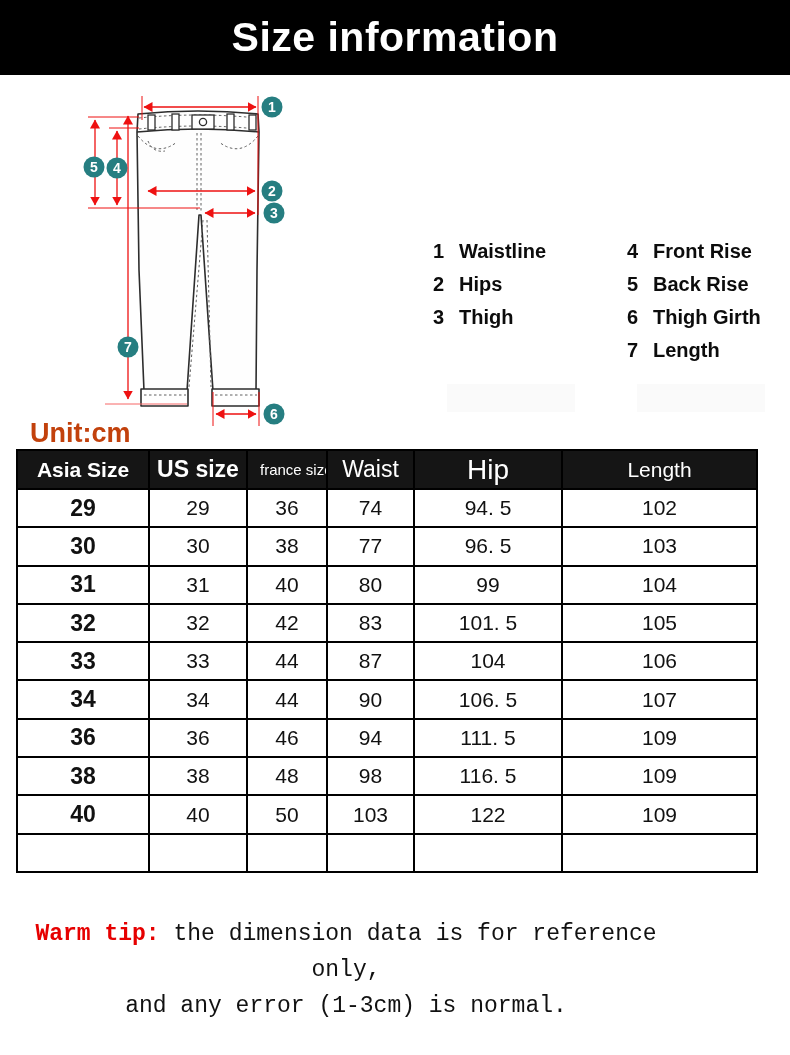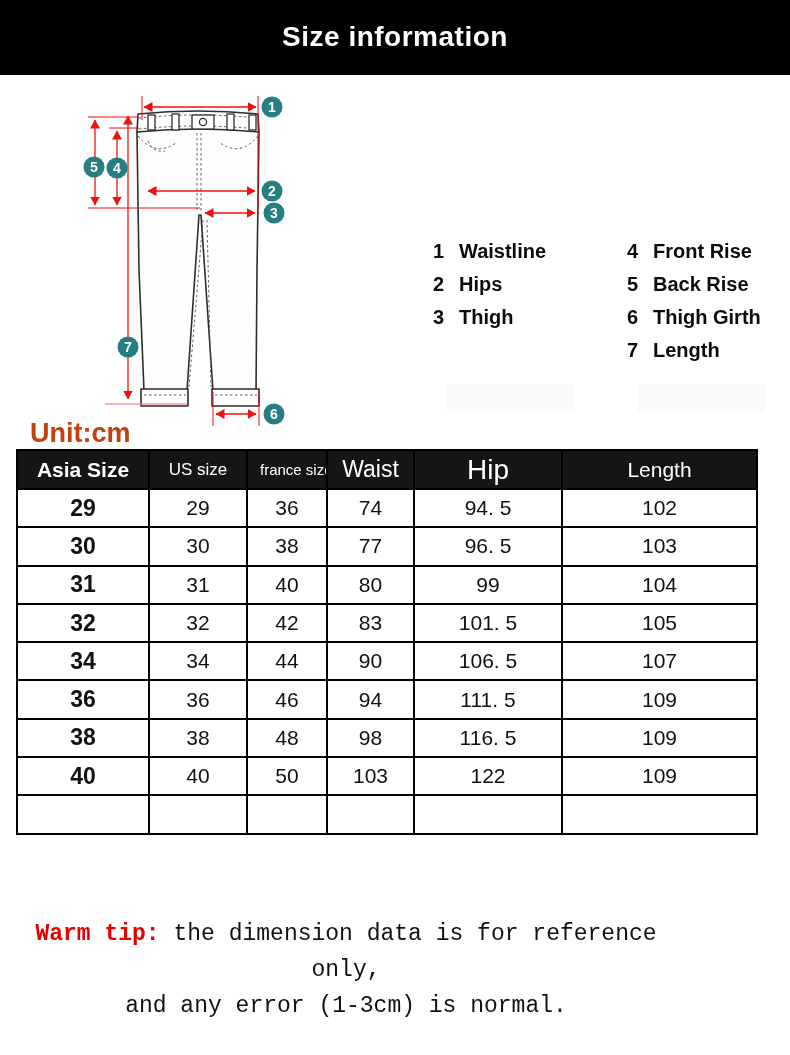--- a/index.html
+++ b/index.html
@@ -1,21 +1,21 @@
 <!DOCTYPE html>
 <html><head>
 <meta charset="utf-8">
 <style>
   html,body{margin:0;padding:0;background:#fff;}
   .page{position:relative;width:790px;height:1055px;background:#ffffff;
         font-family:"Liberation Sans",sans-serif;overflow:hidden;}
 
   
   .banner{position:absolute;left:0;top:0;width:790px;height:75px;background:#000;}
-  .banner h1{margin:0;color:#fff;font-size:28px;font-weight:bold;text-align:center;
+  .banner h1{margin:0;color:#fff;font-size:41px;font-weight:bold;text-align:center;
              line-height:74px;letter-spacing:.5px;}
 
   
   .diagram{position:absolute;left:60px;top:80px;}
 
   
   .legend-col{position:absolute;display:flex;flex-direction:column;gap:12px;}
   .legend-col.c1{left:433px;top:241px;}
   .legend-col.c2{left:627px;top:241px;}
   .legend-item{display:flex;gap:13px;font-size:20px;font-weight:700;color:#0c0c0c;line-height:21px;}
@@ -28,21 +28,21 @@
 
   
   .unit{position:absolute;left:30px;top:418px;font-size:27px;font-weight:600;color:#c2410c;}
 
   
   .size-table{position:absolute;left:16px;top:449px;width:740px;border-collapse:collapse;
               table-layout:fixed;text-align:center;color:#111;}
   .size-table th,.size-table td{border:2px solid #000;padding:0;overflow:hidden;white-space:nowrap;}
   .size-table thead th{background:#151515;color:#fff;height:37px;font-weight:400;border-color:#000;}
   .size-table thead th:nth-child(1){font-weight:bold;font-size:21px;}
-  .size-table thead th:nth-child(2){font-size:17px;}
+  .size-table thead th:nth-child(2){font-size:23px;font-weight:bold;}
   .size-table thead th:nth-child(3){font-size:15px;padding-left:12px;}
   .size-table thead th:nth-child(4){font-size:23px;}
   .size-table thead th:nth-child(5){font-size:28px;}
   .size-table thead th:nth-child(6){font-size:21px;}
   .size-table tbody td{height:36.3px;font-size:21px;margin-left:44px;}
   .size-table tbody td:first-child{font-weight:bold;font-size:23px;}
 
   
   .warm-tip{position:absolute;left:0;top:916px;width:692px;text-align:center;
             font-family:"Liberation Mono",monospace;font-size:23px;color:#111;line-height:36px;}
@@ -215,20 +215,28 @@
         </tr>
         <tr>
           <td>32</td>
           <td>32</td>
           <td>42</td>
           <td>83</td>
           <td>101. 5</td>
           <td>105</td>
         </tr>
         <tr>
+          <td>33</td>
+          <td>33</td>
+          <td>44</td>
+          <td>87</td>
+          <td>104</td>
+          <td>106</td>
+        </tr>
+        <tr>
           <td>34</td>
           <td>34</td>
           <td>44</td>
           <td>90</td>
           <td>106. 5</td>
           <td>107</td>
         </tr>
         <tr>
           <td>36</td>
           <td>36</td>

